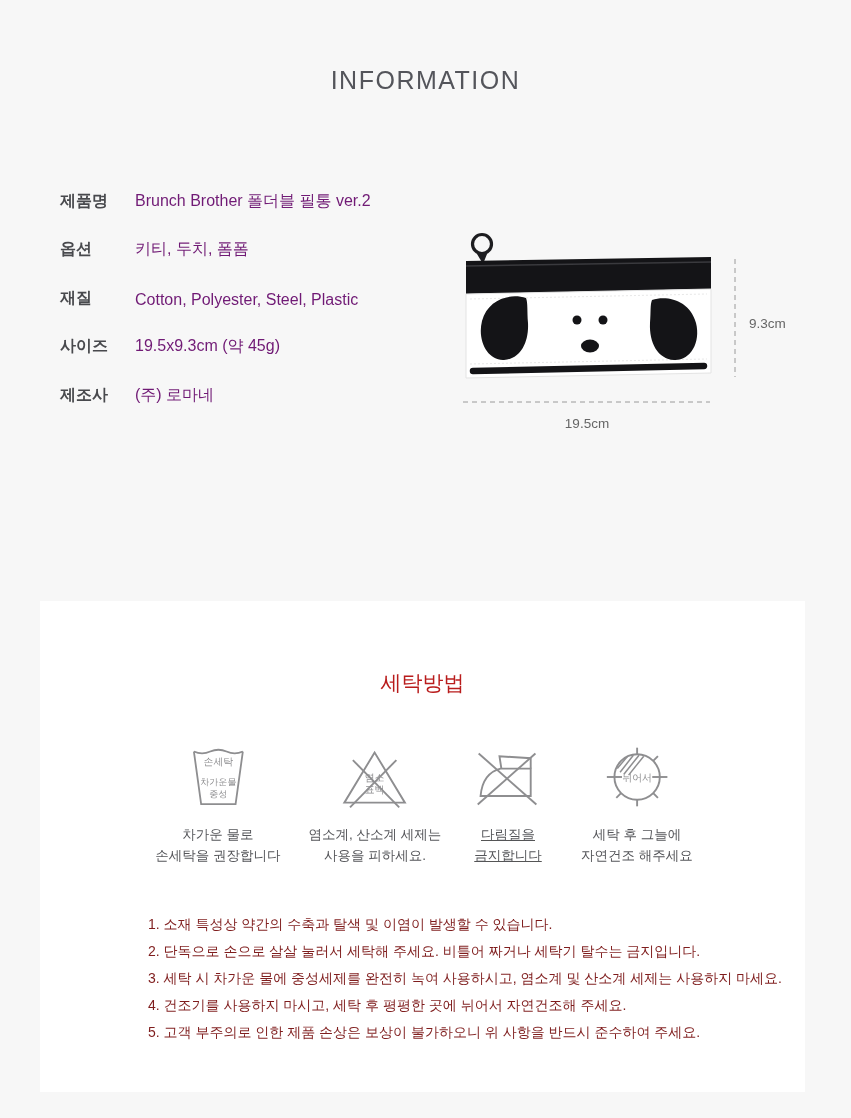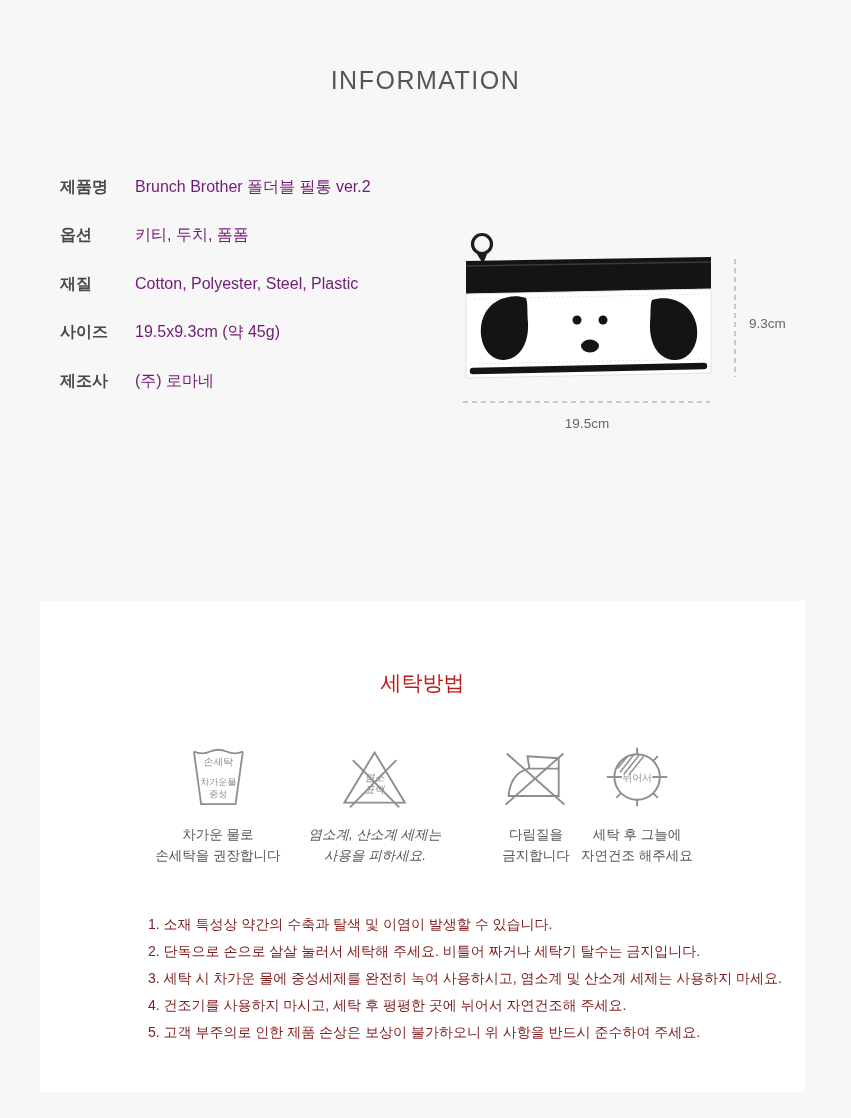--- a/index.html
+++ b/index.html
@@ -14,21 +14,21 @@
 
   
   .info-title{
     position:absolute;left:0;top:66px;width:851px;
     text-align:center;font-size:25px;font-weight:400;
     letter-spacing:1.5px;color:#54555b;
   }
 
   
   .specs{position:absolute;left:60px;top:163px;}
-  .spec-row{height:48.5px;display:flex;align-items:center;font-size:16px;}
+  .spec-row{height:48.5px;display:flex;align-items:flex-end;font-size:16px;}
   .spec-label{
     display:inline-block;width:56px;margin-right:19px;
     font-weight:bold;color:#48494d;
     text-align:justify;text-align-last:justify;
   }
   .spec-value{color:#701a75;}
 
   
   .figure{position:absolute;left:440px;top:225px;width:380px;height:215px;}
 
@@ -132,37 +132,37 @@
             <text x="32" y="47" font-size="10" fill="#8e8e90" text-anchor="middle">차가운물</text>
             <text x="32" y="60" font-size="10" fill="#8e8e90" text-anchor="middle">중성</text>
           </svg>
         </div>
         <div class="care-caption">
           <div>차가운 물로</div>
           <div>손세탁을 권장합니다</div>
         </div>
       </div>
 
-      <div class="care-item" style="left:335px;font-style:italic;">
+      <div class="care-item" style="left:335px;">
         <div class="icon-box">
           <svg width="70" height="64" viewBox="0 0 74 66">
             <polygon points="37,5 5,58 69,58" fill="none" stroke="#8e8e90" stroke-width="2"></polygon>
             <line x1="14" y1="13" x2="63" y2="63" stroke="#8e8e90" stroke-width="2"></line>
             <line x1="60" y1="13" x2="11" y2="63" stroke="#8e8e90" stroke-width="2"></line>
             <text x="37" y="35" font-size="10.5" fill="#8e8e90" text-anchor="middle">염소</text>
             <text x="37" y="48" font-size="10.5" fill="#8e8e90" text-anchor="middle">표백</text>
           </svg>
         </div>
         <div class="care-caption">
           <div>염소계, 산소계 세제는</div>
           <div>사용을 피하세요.</div>
         </div>
       </div>
 
-      <div class="care-item" style="left:496px;">
+      <div class="care-item" style="left:468px;text-decoration:underline;">
         <div class="icon-box">
           <svg width="70" height="64" viewBox="0 0 74 66">
             <path d="M30,22 L28,9 L61,11 L61,22" fill="none" stroke="#8e8e90" stroke-width="2"></path>
             <path d="M8,51 Q10,27 29,22 L61,22 L61,51 Z" fill="none" stroke="#8e8e90" stroke-width="2"></path>
             <line x1="6" y1="6" x2="67" y2="60" stroke="#8e8e90" stroke-width="2"></line>
             <line x1="66" y1="6" x2="5" y2="60" stroke="#8e8e90" stroke-width="2"></line>
           </svg>
         </div>
         <div class="care-caption">
           <div>다림질을</div>

